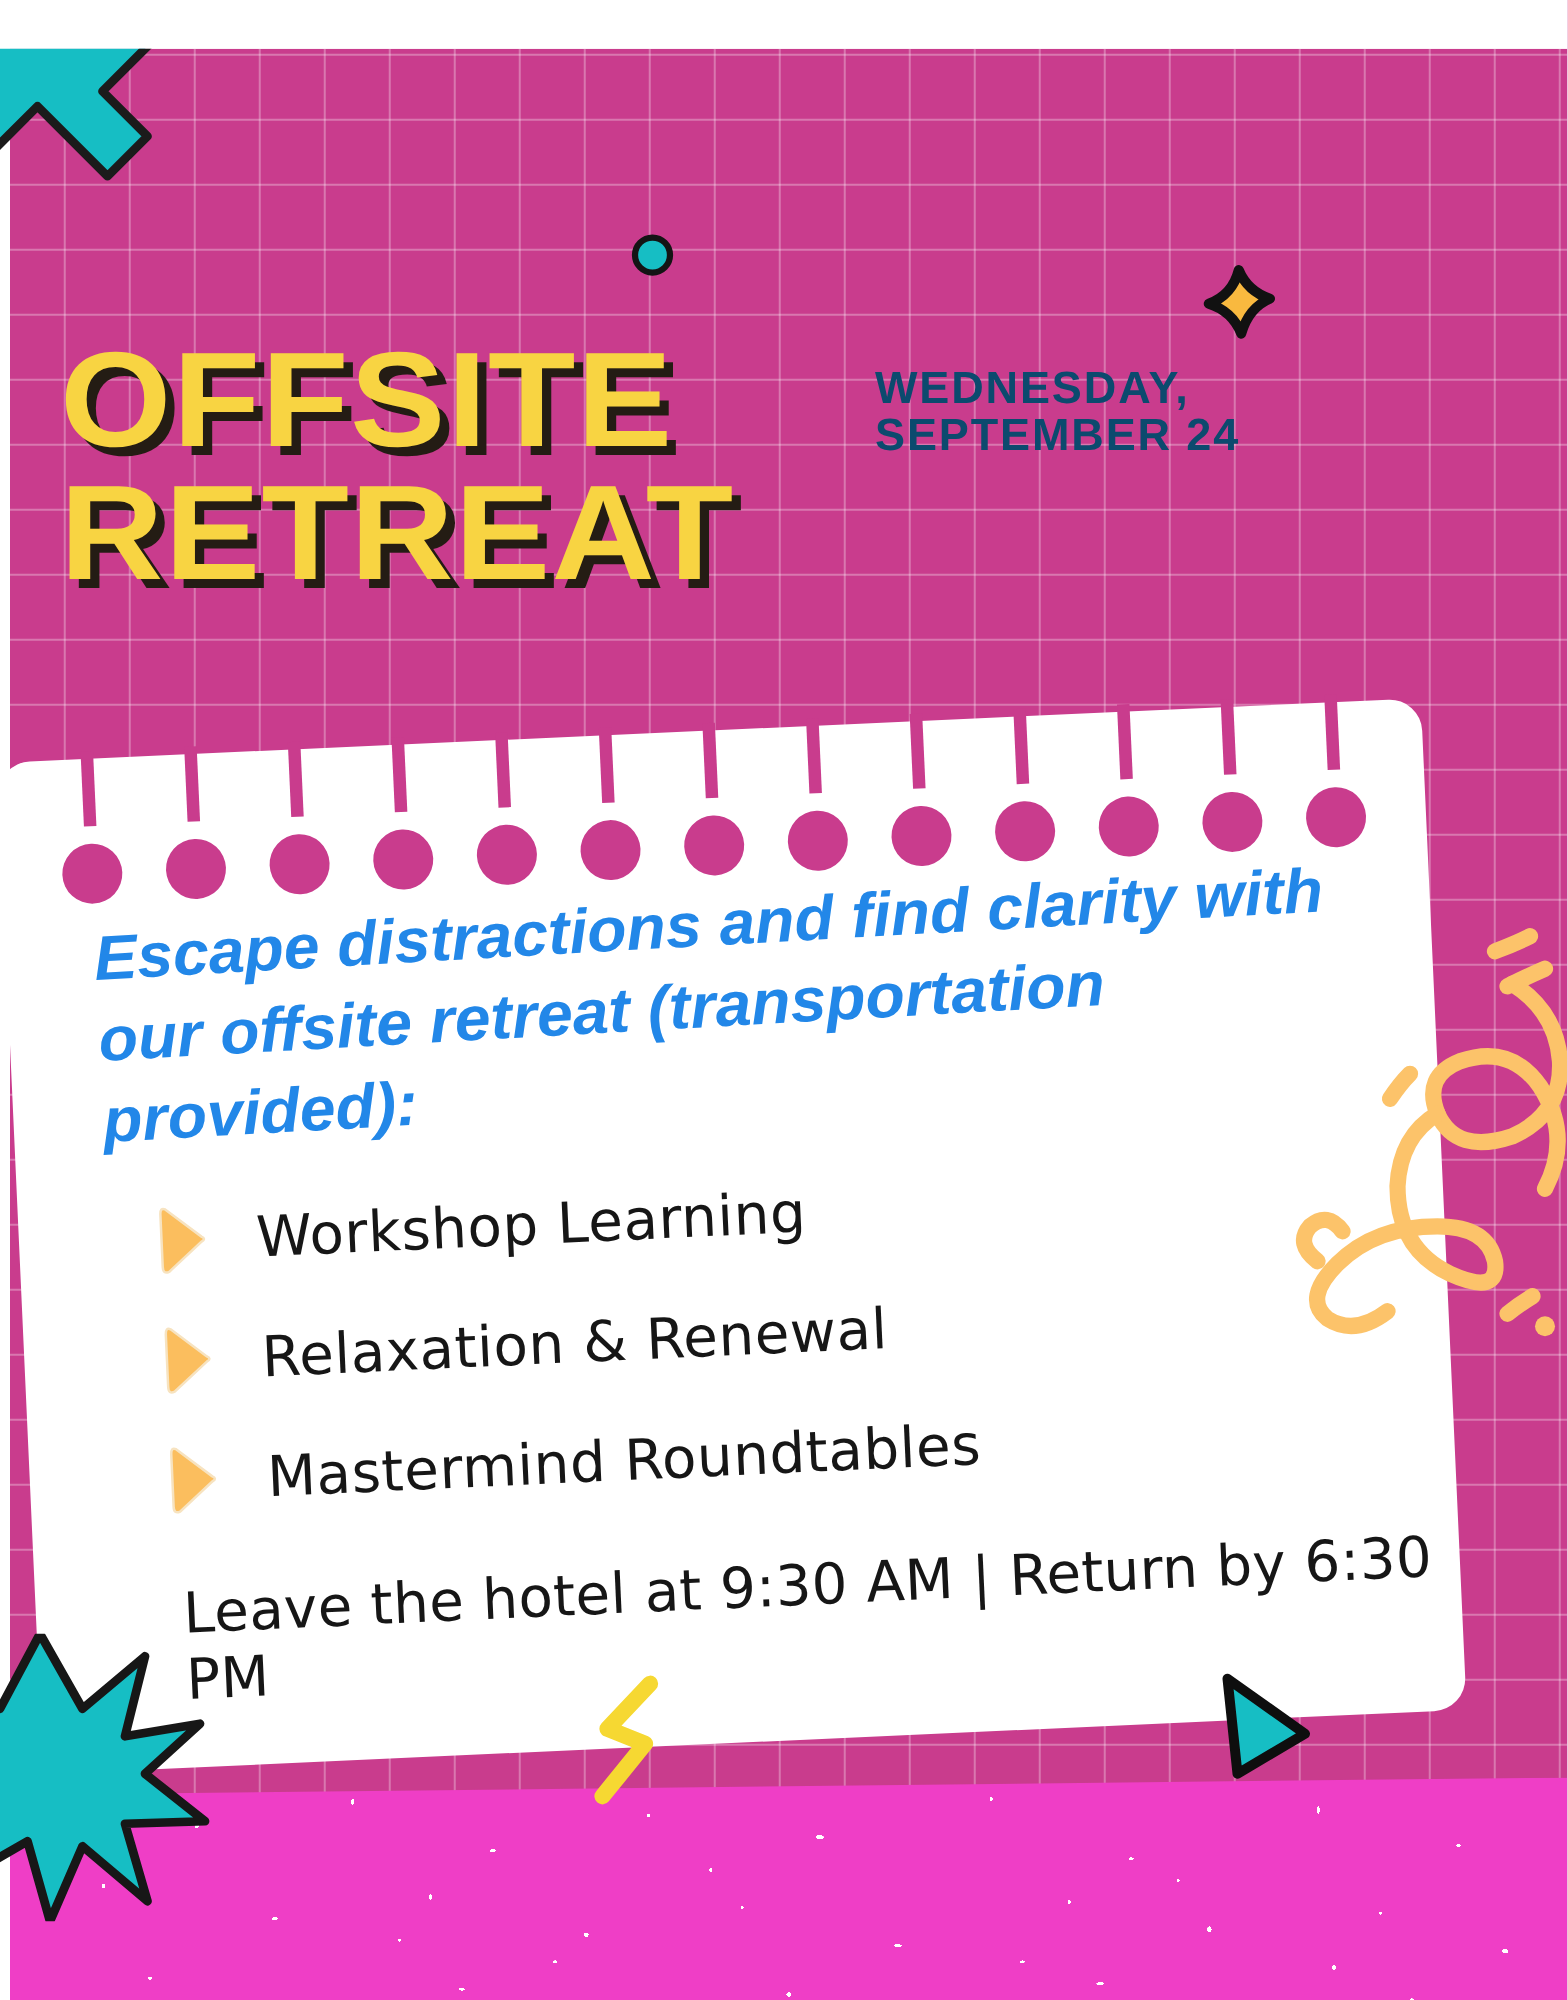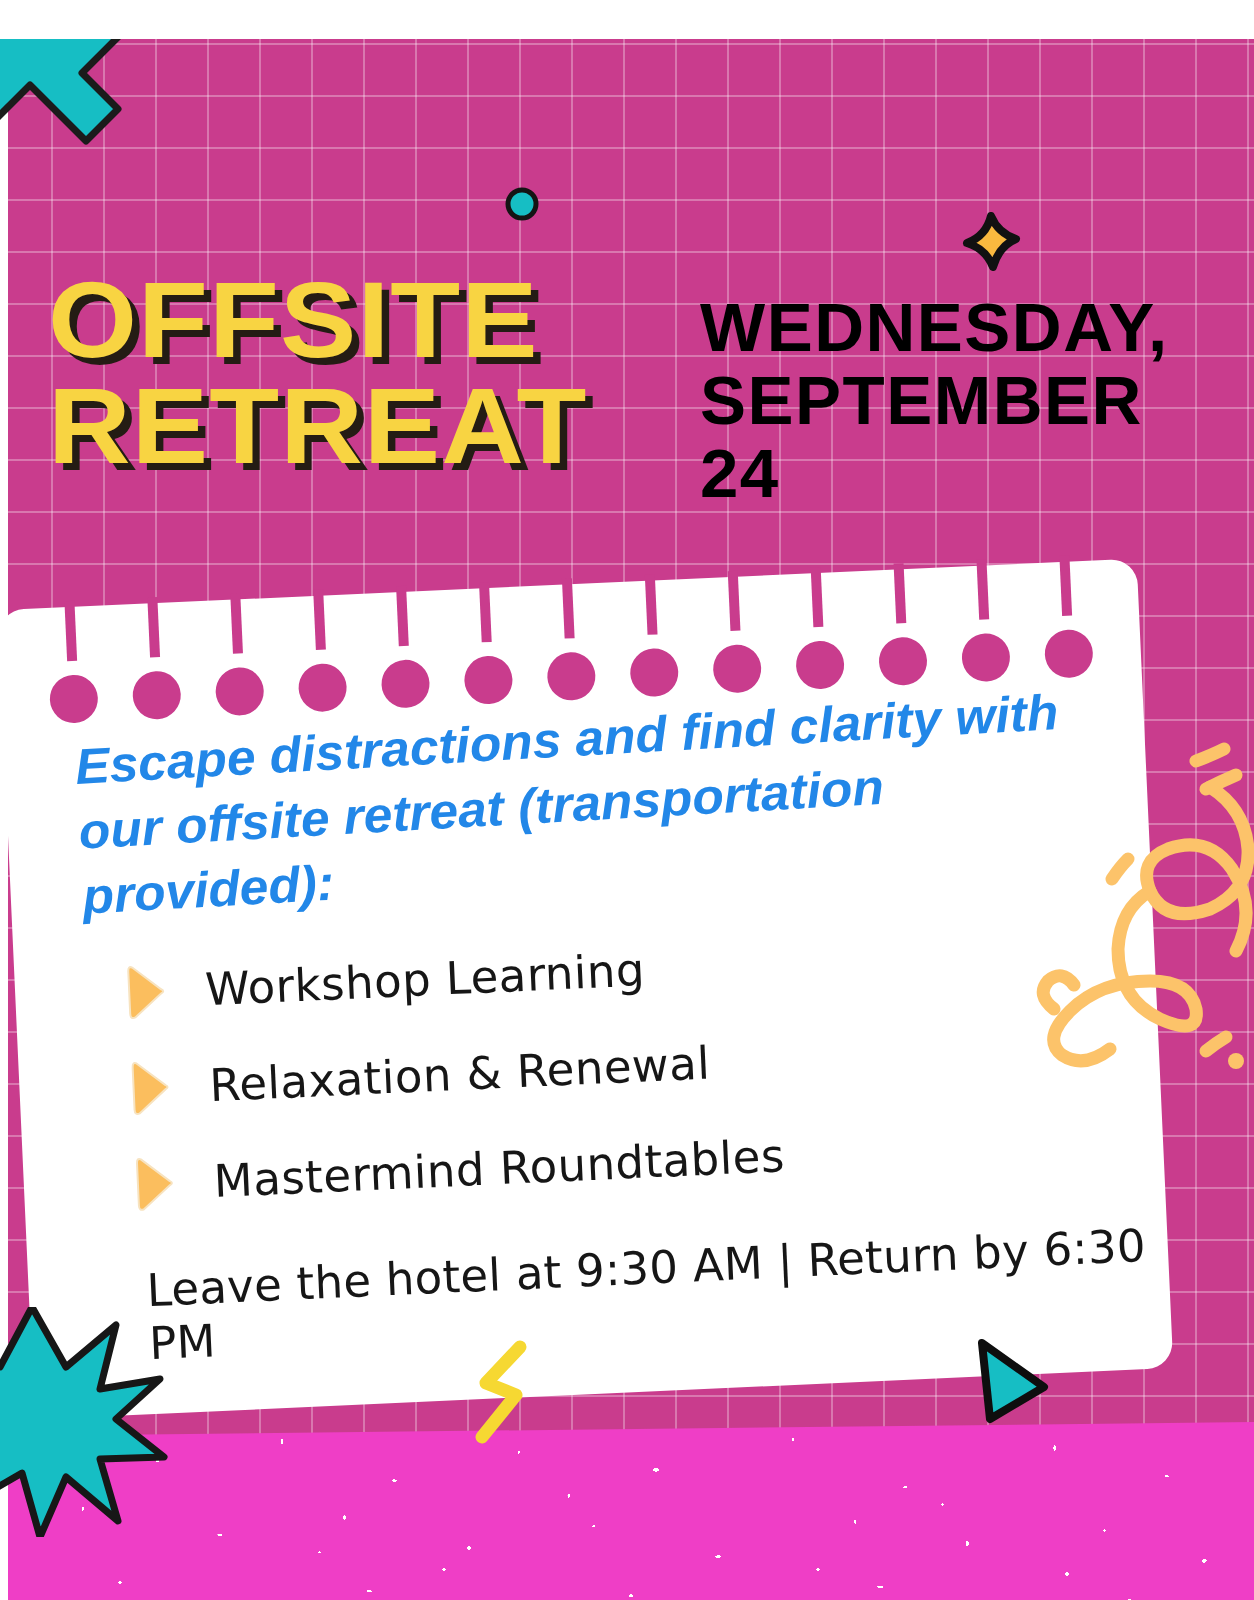--- a/index.html
+++ b/index.html
@@ -114,24 +114,24 @@
     white-space: pre-line;
   }
 
   .datebox {
     position: absolute;
     left: 700px;
     top: 252px;
     width: 420px;
     font-family: "Liberation Sans", sans-serif;
     font-weight: 700;
-    font-size: 69px;
+    font-size: 36px;
     line-height: 1.06;
     letter-spacing: 1.5px;
-    color: #000000;
+    color: #0c4a6e;
     text-transform: uppercase;
   }
 
   
   .card-wrap {
     position: absolute;
     left: 16px;
     top: 545px;
     width: 1140px;
     height: 830px;

